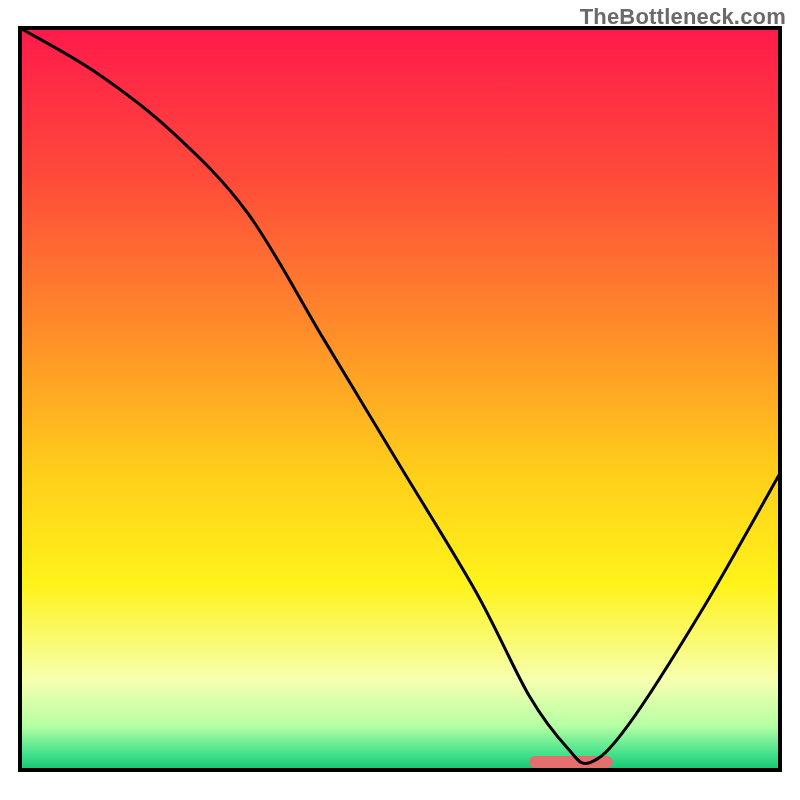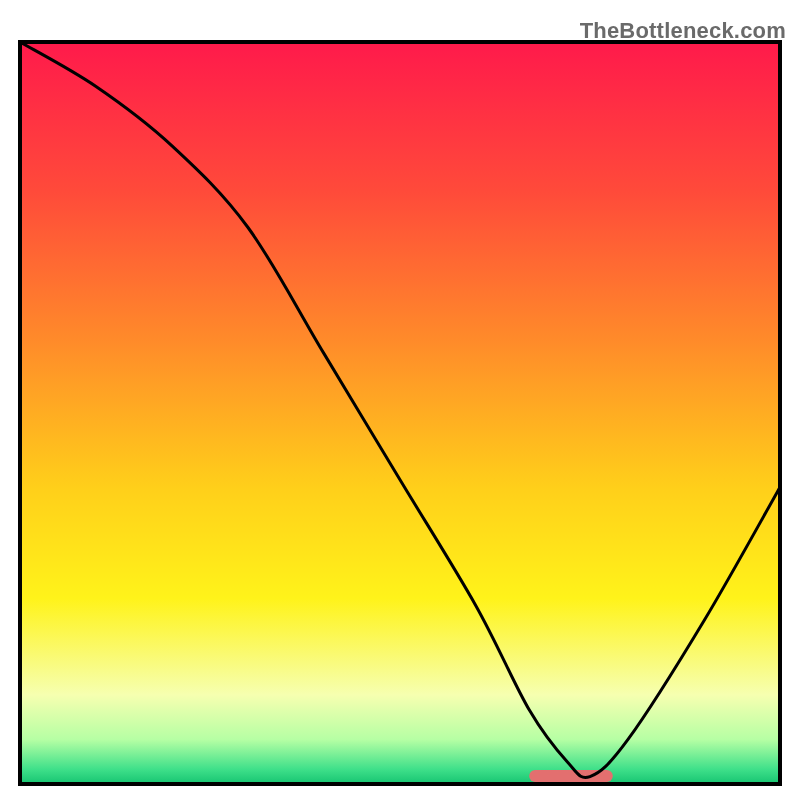--- a/index.html
+++ b/index.html
@@ -7,21 +7,20 @@
     padding: 0;
     width: 800px;
     height: 800px;
     background: #fff;
     overflow: hidden;
   }
   .wrap {
     position: relative;
     width: 800px;
     height: 600px;
-    margin-top: 14px;
   }
   .watermark {
     position: absolute;
     top: 4px;
     right: 14px;
     font-family: Arial, Helvetica, sans-serif;
     font-size: 22px;
     font-weight: 600;
     color: #6a6a6a;
     letter-spacing: 0.2px;

